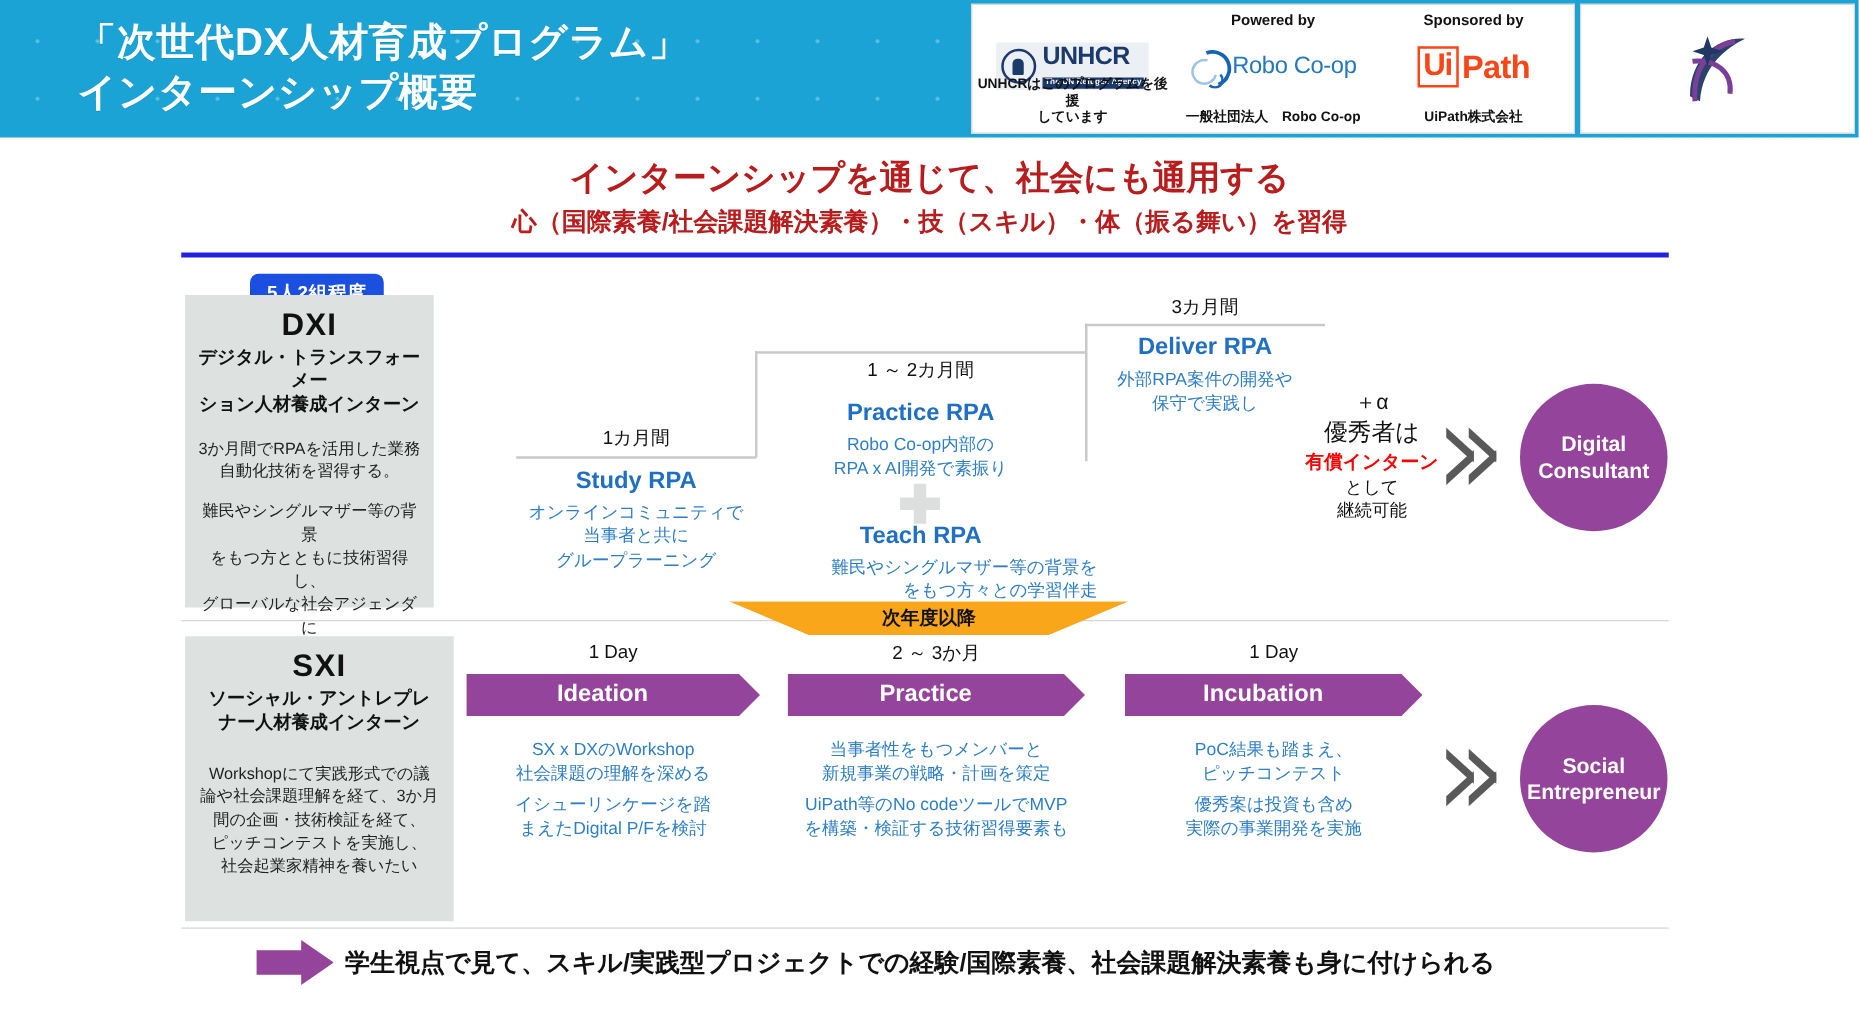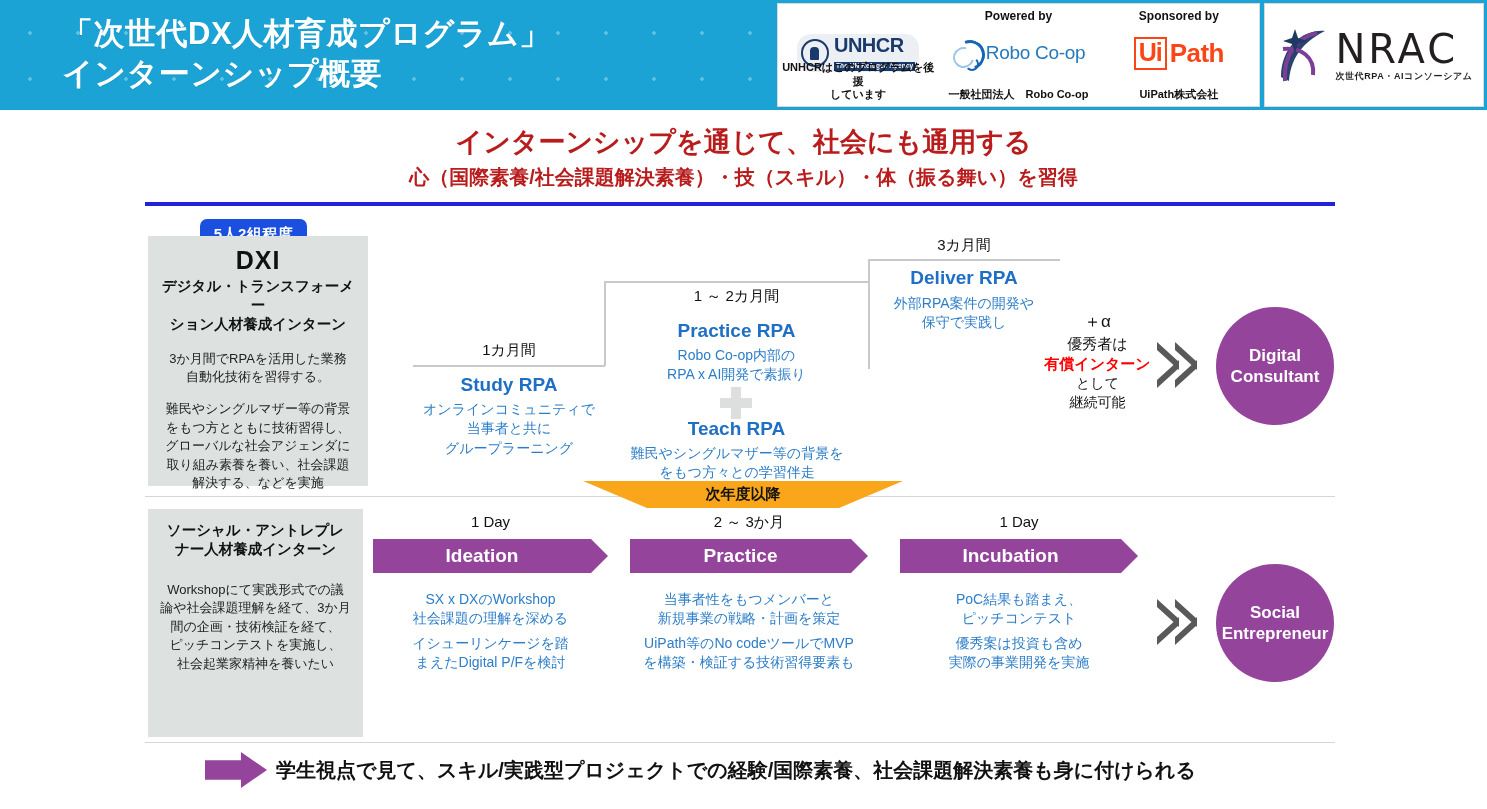--- a/index.html
+++ b/index.html
@@ -38,21 +38,21 @@
     font-size:12px;font-weight:bold;color:#111;
   }
   .partner .pbot{
     position:absolute;left:0;right:0;bottom:4px;text-align:center;
     font-size:11px;font-weight:bold;color:#111;line-height:1.25;
   }
   .logo-slot{position:absolute;left:0;right:0;top:26px;height:46px;
     display:flex;align-items:center;justify-content:center;}
 
   
-  .unhcr{display:flex;align-items:center;gap:5px;background:#eceff3;padding:1px 4px;border-radius:14px;}
+  .unhcr{display:flex;align-items:center;gap:5px;background:#eceff3;padding:1px 4px;}
   .unhcr-emblem{width:28px;height:28px;border-radius:50%;
     border:2px solid #1a3a6b;position:relative;box-sizing:border-box;
     display:flex;align-items:center;justify-content:center;}
   .unhcr-emblem:before{content:"";width:9px;height:13px;background:#1a3a6b;
     border-radius:4px 4px 1px 1px;}
   .unhcr-txt{line-height:1;}
   .unhcr-main{font-size:20px;font-weight:bold;color:#1a3a6b;letter-spacing:-.5px;}
   .unhcr-sub{font-size:6.5px;font-weight:bold;color:#ffffff;background:#1a3a6b;
     letter-spacing:.1px;margin-top:1px;padding:1px 2px;display:inline-block;}
 
@@ -122,21 +122,21 @@
   .step-desc{position:absolute;text-align:center;font-size:14px;color:#2d7ec8;
     line-height:1.38;white-space:pre-line;}
   .plus-icon{position:absolute;width:32px;height:32px;}
   .plus-icon:before,.plus-icon:after{content:"";position:absolute;background:#dcdfde;}
   .plus-icon:before{left:11px;top:0;width:10px;height:32px;}
   .plus-icon:after{left:0;top:11px;width:32px;height:10px;}
 
   
   .alpha{position:absolute;text-align:center;line-height:1.35;}
   .alpha .a1{font-size:17px;color:#111;}
-  .alpha .a2{font-size:15px;color:#111;text-align:center;}
+  .alpha .a2{font-size:19px;color:#111;text-align:center;}
   .alpha .a3{font-size:15px;color:#ff0000;font-weight:bold;}
   .alpha .a4{font-size:14px;color:#111;}
   .alpha .a5{font-size:14px;color:#111;}
 
   
   .chev{position:absolute;width:46px;height:54px;}
   .chev span{position:absolute;top:0;width:22px;height:54px;}
   .chev span:before,.chev span:after{
     content:"";position:absolute;left:0;width:22px;height:8px;background:#595959;
   }
@@ -227,33 +227,29 @@
 
 <div class="nrac">
   <div class="nrac-mark">
     <svg width="56" height="60" viewBox="0 0 56 60">
       <path d="M6 52 C6 20, 30 4, 50 6 C34 14, 16 28, 14 56 Z" fill="#1f3864" opacity="0.95"></path>
       <path d="M10 56 C8 30, 22 12, 42 8" stroke="#7b3f98" stroke-width="4" fill="none"></path>
       <path d="M8 24 C26 22, 40 32, 38 50" stroke="#7b3f98" stroke-width="4" fill="none"></path>
       <path d="M20 4 L23 13 L32 16 L23 19 L20 28 L17 19 L8 16 L17 13 Z" fill="#1f3864"></path>
     </svg>
   </div>
-  <div class="nrac-txt">
-    <div class="nrac-main">NRAC</div>
-    <div class="nrac-sub">次世代RPA・AIコンソーシアム</div>
-  </div>
 </div>
 
 <div class="sub1">インターンシップを通じて、社会にも通用する</div>
 <div class="sub2">心（国際素養/社会課題解決素養）・技（スキル）・体（振る舞い）を習得</div>
 <div class="blue-rule"></div>
 
 <div class="card-badge">5人2組程度</div>
 
-<div class="side-card" style="left:148px;top:236px;width:220px;height:250px;">
+<div class="side-card" style="left:148px;top:236px;width:199px;height:250px;">
   <div class="card-code">DXI</div>
   <div class="card-name" style="white-space:pre-line">デジタル・トランスフォーメー
 ション人材養成インターン</div>
   <div class="card-body">3か月間でRPAを活用した業務
 自動化技術を習得する。</div>
   <div class="card-body2">難民やシングルマザー等の背景
 をもつ方とともに技術習得し、
 グローバルな社会アジェンダに
 取り組み素養を養い、社会課題
 解決する、などを実施</div>
@@ -272,21 +268,21 @@
 グループラーニング</div>
 
 <div class="step-dur" style="left:604px;top:287px;width:265px;">1 ～ 2カ月間</div>
 <div class="step-title" style="left:604px;top:320px;width:265px;">Practice RPA</div>
 <div class="step-desc" style="left:604px;top:346px;width:265px;">Robo Co-op内部の
 RPA x AI開発で素振り</div>
 
 <div class="plus-icon" style="left:720px;top:387px;"></div>
 
 <div class="step-title" style="left:604px;top:418px;width:265px;">Teach RPA</div>
-<div class="step-desc" style="left:596px;top:444px;width:282px;">難民やシングルマザー等の背景を
+<div class="step-desc" style="left:596px;top:444px;width:282px;text-align:right;">難民やシングルマザー等の背景を
 をもつ方々との学習伴走</div>
 
 <div class="step-dur" style="left:868px;top:236px;width:192px;">3カ月間</div>
 <div class="step-title" style="left:868px;top:267px;width:192px;">Deliver RPA</div>
 <div class="step-desc" style="left:858px;top:294px;width:212px;">外部RPA案件の開発や
 保守で実践し</div>
 
 <div class="alpha" style="left:1030px;top:311px;width:135px;">
   <div class="a1">＋α</div>
   <div class="a2">優秀者は</div>
@@ -304,20 +300,21 @@
 Consultant</div>
 
 <div class="gray-rule" style="top:496px;"></div>
 
 <div class="orange-band">
   <div class="shape"></div>
   <div class="lbl">次年度以降</div>
 </div>
 
 <div class="side-card" style="left:148px;top:509px;width:215px;height:228px;">
+  <div class="card-code">SXI</div>
   <div class="card-name" style="white-space:pre-line">ソーシャル・アントレプレ
 ナー人材養成インターン</div>
   <div class="card-body" style="margin-top:22px">Workshopにて実践形式での議
 論や社会課題理解を経て、3か月
 間の企画・技術検証を経て、
 ピッチコンテストを実施し、
 社会起業家精神を養いたい</div>
 </div>
 
 <div class="step-dur" style="left:373px;top:513px;width:235px;">1 Day</div>

